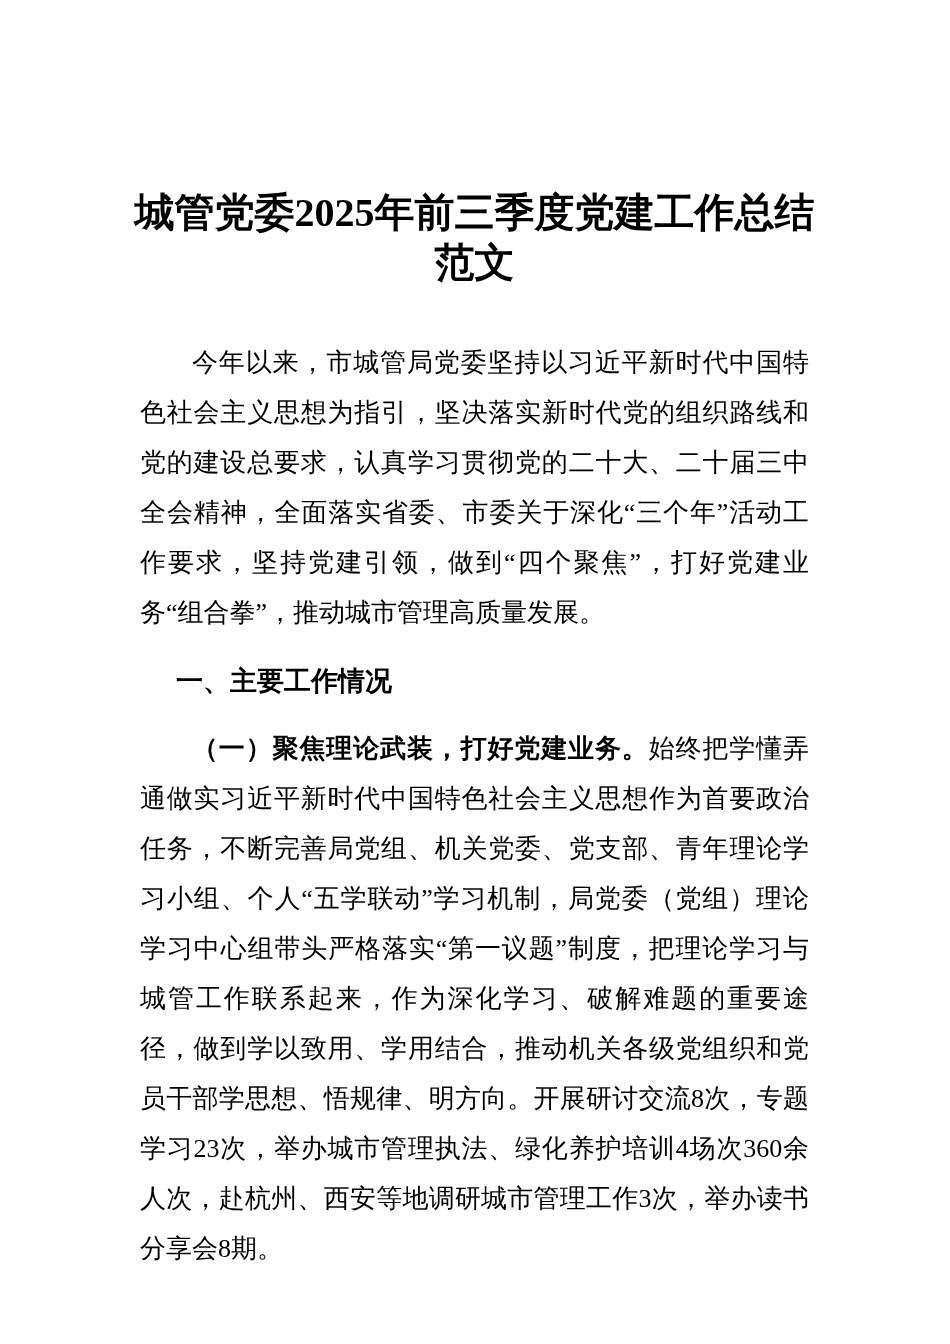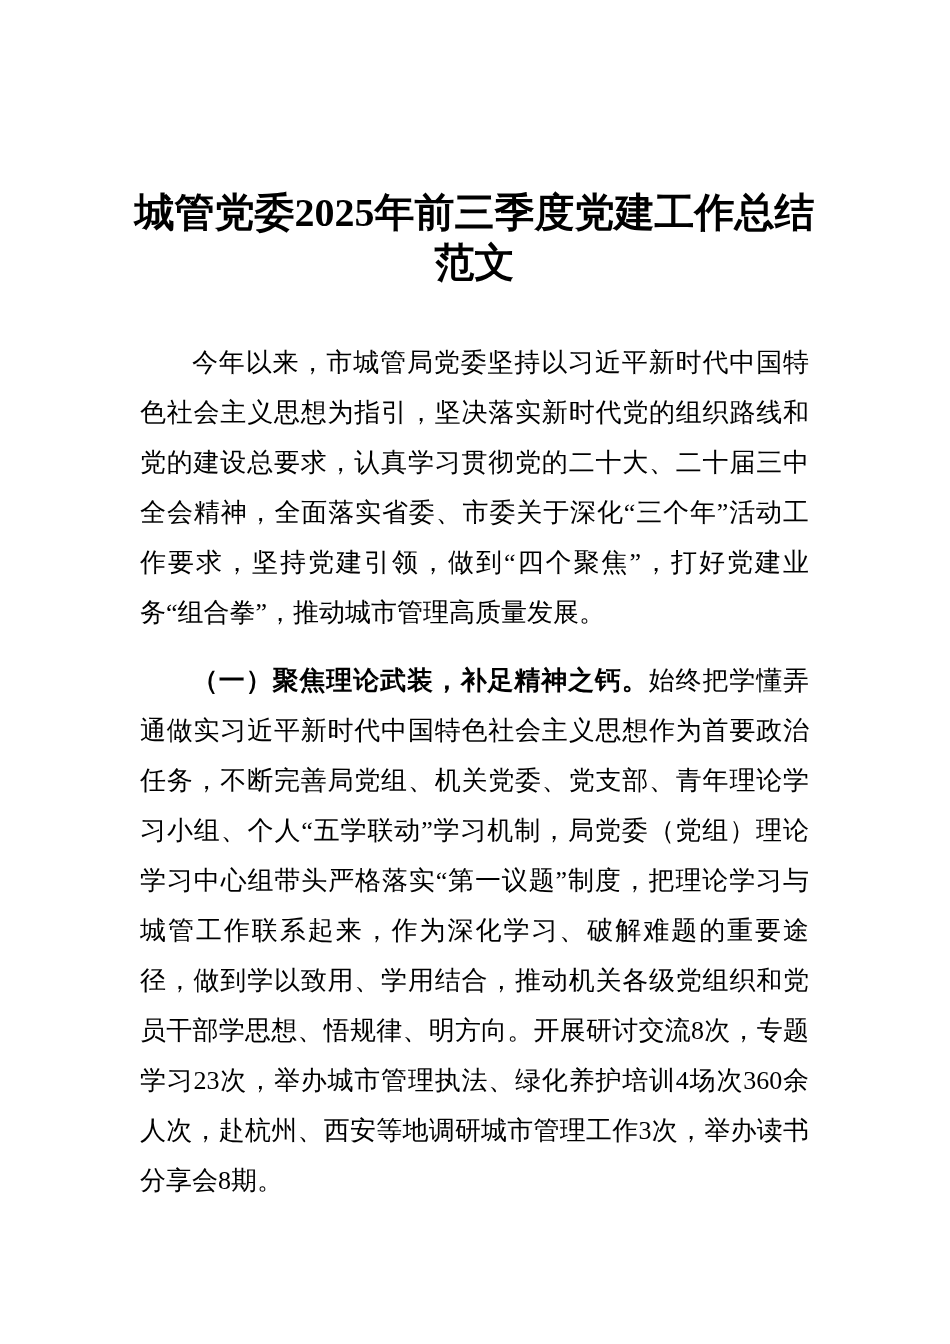--- a/index.html
+++ b/index.html
@@ -59,16 +59,17 @@
 </style>
 </head>
 <body>
 
 <div class="page">
 
   <h1 class="doc-title">城管党委2025年前三季度党建工作总结范文</h1>
 
   <p class="para para-intro">今年以来，市城管局党委坚持以习近平新时代中国特色社会主义思想为指引，坚决落实新时代党的组织路线和党的建设总要求，认真学习贯彻党的二十大、二十届三中全会精神，全面落实省委、市委关于深化“三个年”活动工作要求，坚持党建引领，做到“四个聚焦”，打好党建业务“组合拳”，推动城市管理高质量发展。</p>
 
+  <h2 class="section-heading">一、主要工作情况</h2>
 
-  <p class="para"><span class="lead-bold">（一）聚焦理论武装，补足精神之钙。</span><span>始终把学懂弄通做实习近平新时代中国特色社会主义思想作为首要政治任务，不断完善局党组、机关党委、党支部、青年理论学习小组、个人“五学联动”学习机制，局党委（党组）理论学习中心组带头严格落实“第一议题”制度，把理论学习与城管工作联系起来，作为深化学习、破解难题的重要途径，做到学以致用、学用结合，推动机关各级党组织和党员干部学思想、悟规律、明方向。开展研讨交流8次，专题学习23次，举办城市管理执法、绿化养护培训4场次360余人次，赴杭州、西安等地调研城市管理工作3次，举办读书分享会8期。</span></p>
+  <p class="para"><span class="lead-bold">（一）聚焦理论武装，打好党建业务。</span><span>始终把学懂弄通做实习近平新时代中国特色社会主义思想作为首要政治任务，不断完善局党组、机关党委、党支部、青年理论学习小组、个人“五学联动”学习机制，局党委（党组）理论学习中心组带头严格落实“第一议题”制度，把理论学习与城管工作联系起来，作为深化学习、破解难题的重要途径，做到学以致用、学用结合，推动机关各级党组织和党员干部学思想、悟规律、明方向。开展研讨交流8次，专题学习23次，举办城市管理执法、绿化养护培训4场次360余人次，赴杭州、西安等地调研城市管理工作3次，举办读书分享会8期。</span></p>
 
 </div>
 
 </body></html>

